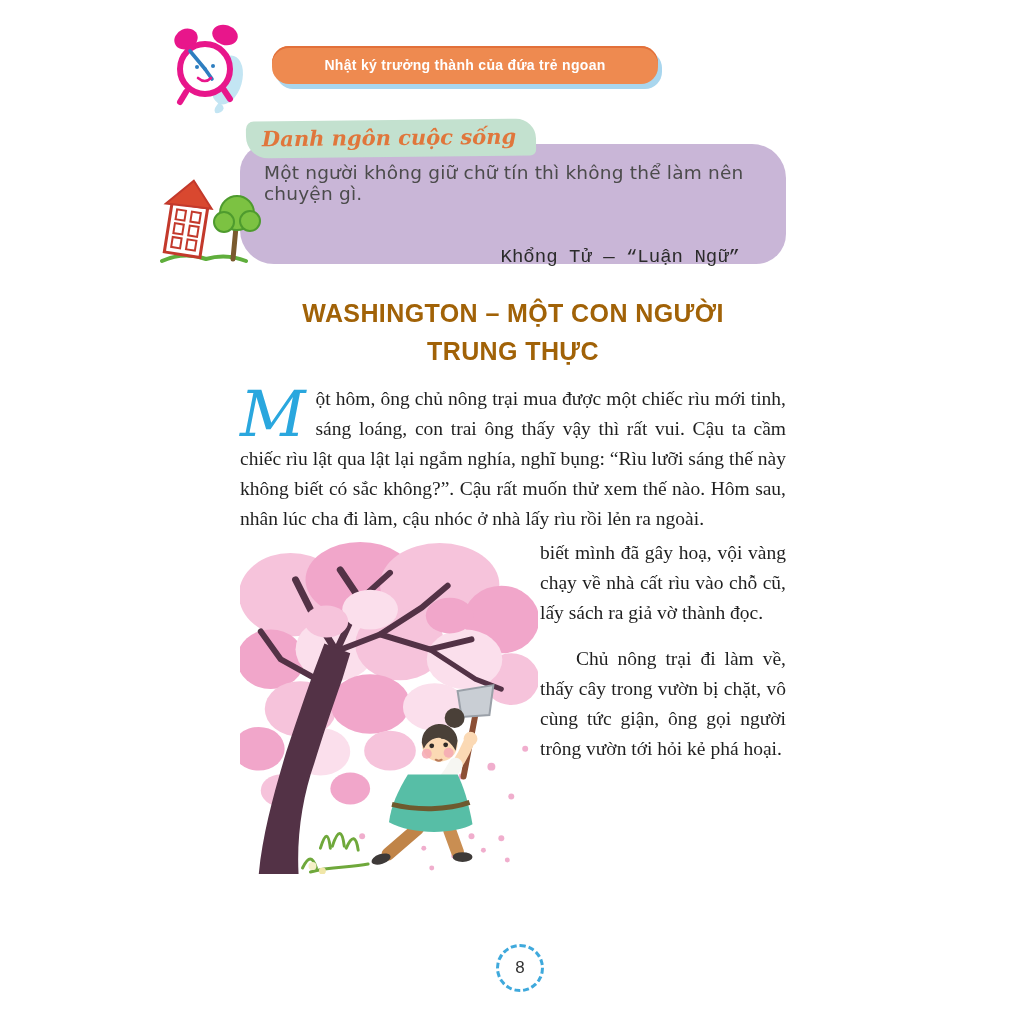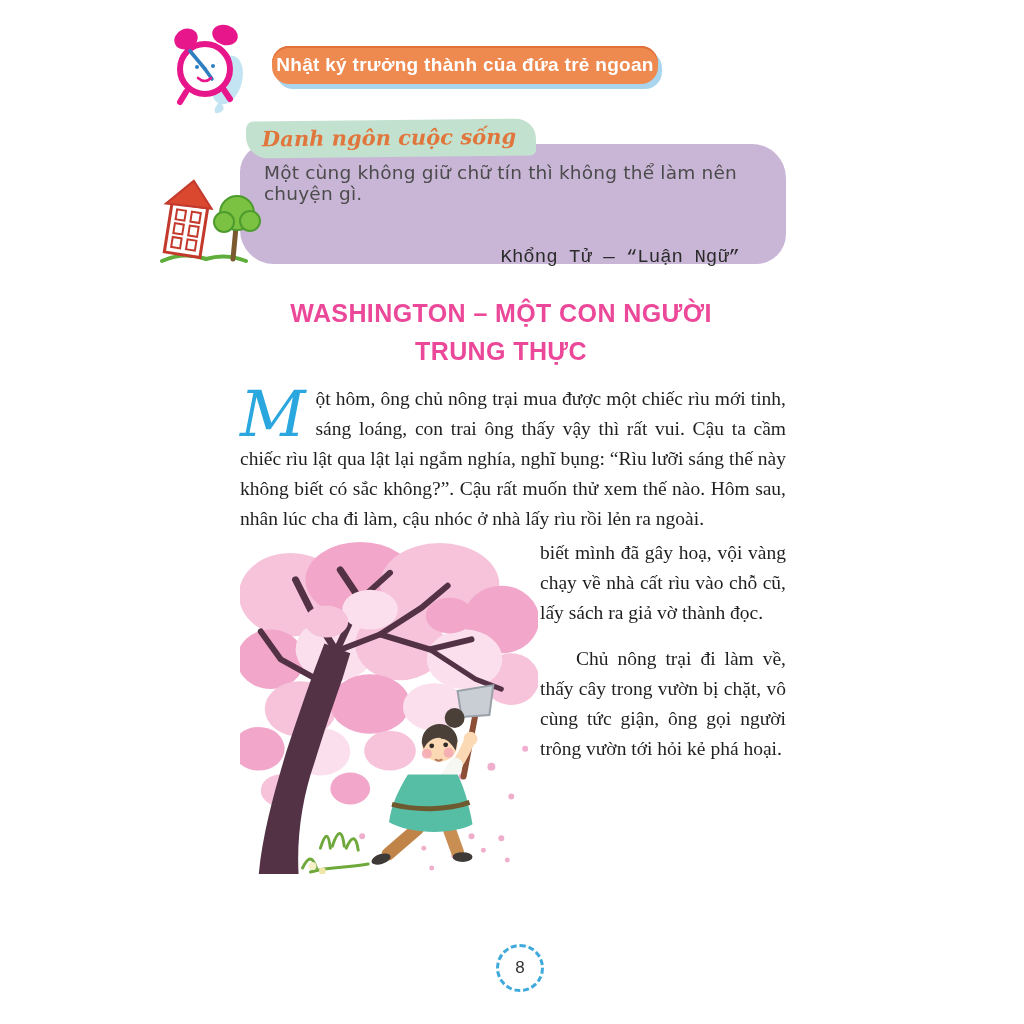--- a/index.html
+++ b/index.html
@@ -7,39 +7,39 @@
        font-family:"Liberation Serif", serif;}
   .page{position:relative;width:1024px;height:1024px;background:#ffffff;}
 
   
   .clock{position:absolute;left:164px;top:22px;width:92px;height:92px;}
   .banner{position:absolute;left:272px;top:46px;width:386px;height:38px;
           background:#EE8A50;border-radius:17px;
           box-shadow:4px 5px 0 #A9D6EE, inset 0 2px 0 #e2703a;
           display:flex;align-items:center;justify-content:center;}
   .banner span{color:#ffffff;font-family:"Liberation Sans",sans-serif;
-          font-weight:bold;font-size:19px;letter-spacing:.3px;}
+          font-weight:bold;font-size:14px;letter-spacing:.3px;}
 
   
   .quote-label{position:absolute;left:246px;top:120px;padding:5px 20px 7px 16px;
           background:#C3E1CF;border-radius:8px 20px 6px 22px;transform:rotate(-.6deg);
           font-family:"DejaVu Serif",serif;font-style:italic;font-weight:bold;
           font-size:21px;color:#E0763B;z-index:3;}
   .quote-box{position:absolute;left:240px;top:144px;width:546px;height:120px;
           background:#C9B6D7;border-radius:28px 34px 30px 34px;z-index:1;}
   .quote-text{position:absolute;left:24px;top:18px;width:500px;
           font-family:"DejaVu Sans",sans-serif;font-size:18.5px;color:#4b4b4b;
           letter-spacing:.2px;}
   .quote-attrib{position:absolute;right:46px;top:56px;
           font-family:"Liberation Mono",monospace;font-size:19px;color:#2b2b2b;margin-top:46px;}
   .house{position:absolute;left:154px;top:175px;width:118px;height:98px;z-index:2;}
 
   
-  .article-title{position:absolute;left:228px;top:294px;width:546px;text-align:center;
-          color:#ec4899;font-family:"Liberation Sans",sans-serif;font-weight:800;
+  .article-title{position:absolute;left:240px;top:294px;width:546px;text-align:center;
+          color:#a16207;font-family:"Liberation Sans",sans-serif;font-weight:800;
           font-size:25px;line-height:38px;letter-spacing:.4px;}
   .article{position:absolute;left:240px;top:384px;width:546px;
           font-size:19.5px;line-height:30px;color:#1f1f1f;text-align:justify;}
   .article p{margin:0;}
   .dropcap{float:left;font-family:"DejaVu Serif",serif;font-style:italic;
           font-size:64px;line-height:56px;color:#2AA7DE;margin:2px 10px 0 0;}
   .p2{margin-top:8px !important;text-indent:38px;}
   .wrap{margin-top:4px;}
   .illus{float:left;width:298px;height:334px;margin:2px 2px 0 0;}
   .cont{text-align:justify;}
@@ -71,21 +71,21 @@
     <path d="M31,56 q7,6 13,0" stroke="#E8168B" stroke-width="2.6" fill="none" stroke-linecap="round"></path>
   </svg>
 
   <div class="banner">
     <span>Nhật ký trưởng thành của đứa trẻ ngoan</span>
   </div>
 
   <div class="quote-label">Danh ngôn cuộc sống</div>
 
   <div class="quote-box">
-    <div class="quote-text">Một cùng không giữ chữ tín thì không thể làm nên chuyện gì.</div>
+    <div class="quote-text">Một người không giữ chữ tín thì không thể làm nên chuyện gì.</div>
     <div class="quote-attrib">Khổng Tử — “Luận Ngữ”</div>
   </div>
 
   <svg class="house" viewBox="0 0 118 98">
     <path d="M8,86 Q30,76 52,84 Q72,78 92,86" stroke="#5FAE3C" stroke-width="4" fill="none" stroke-linecap="round"></path>
     <g transform="rotate(9 32 55)">
       <rect x="14" y="30" width="36" height="50" fill="#ffffff" stroke="#C3392B" stroke-width="3"></rect>
       <polygon points="8,32 32,5 54,30" fill="#D9482F" stroke="#C3392B" stroke-width="2"></polygon>
       <rect x="20" y="36" width="9" height="10" fill="#ffffff" stroke="#C3392B" stroke-width="2"></rect>
       <rect x="35" y="36" width="9" height="10" fill="#ffffff" stroke="#C3392B" stroke-width="2"></rect>

